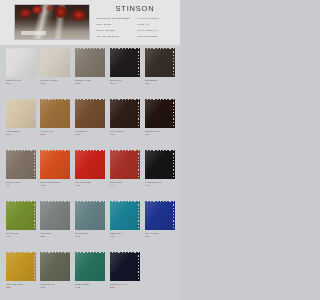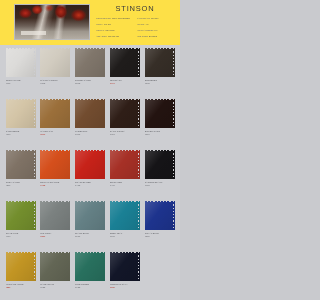--- a/index.html
+++ b/index.html
@@ -14,21 +14,21 @@
     width:180px; height:300px;
     background:#cdced2;
     display:flex; flex-direction:column;
   }
 
   
   #header {
     position:relative;
     height:45px;
     flex:0 0 45px;
-    background:#fde047;
+    background:#e5e5e5;
     display:flex;
     align-items:flex-start;
   }
   #hero-wrap {
     width:76px; height:36px;
     margin:4px 0 0 14px;
     flex:0 0 auto;
     border:0.5px solid #b9bbc0;
     overflow:hidden;
     position:relative;

